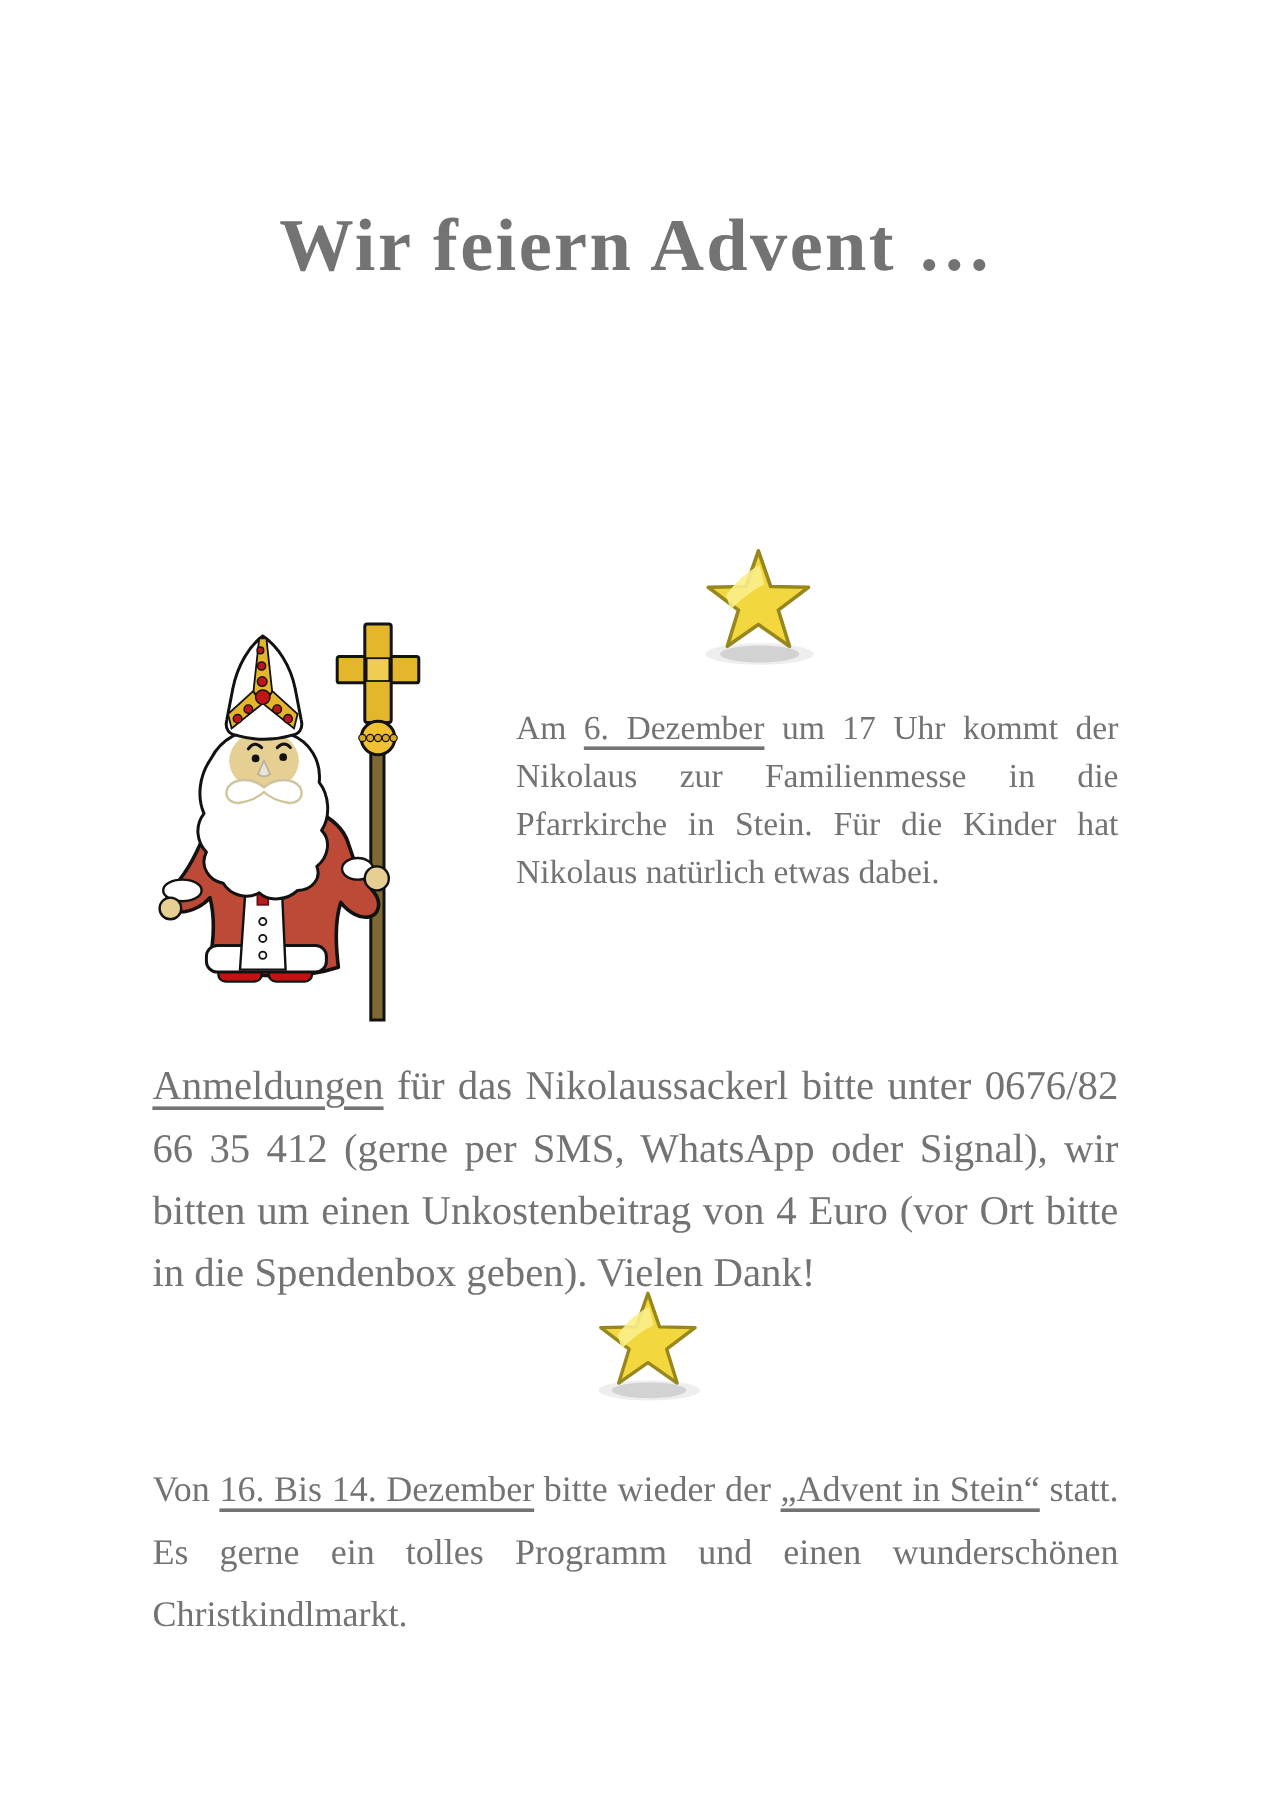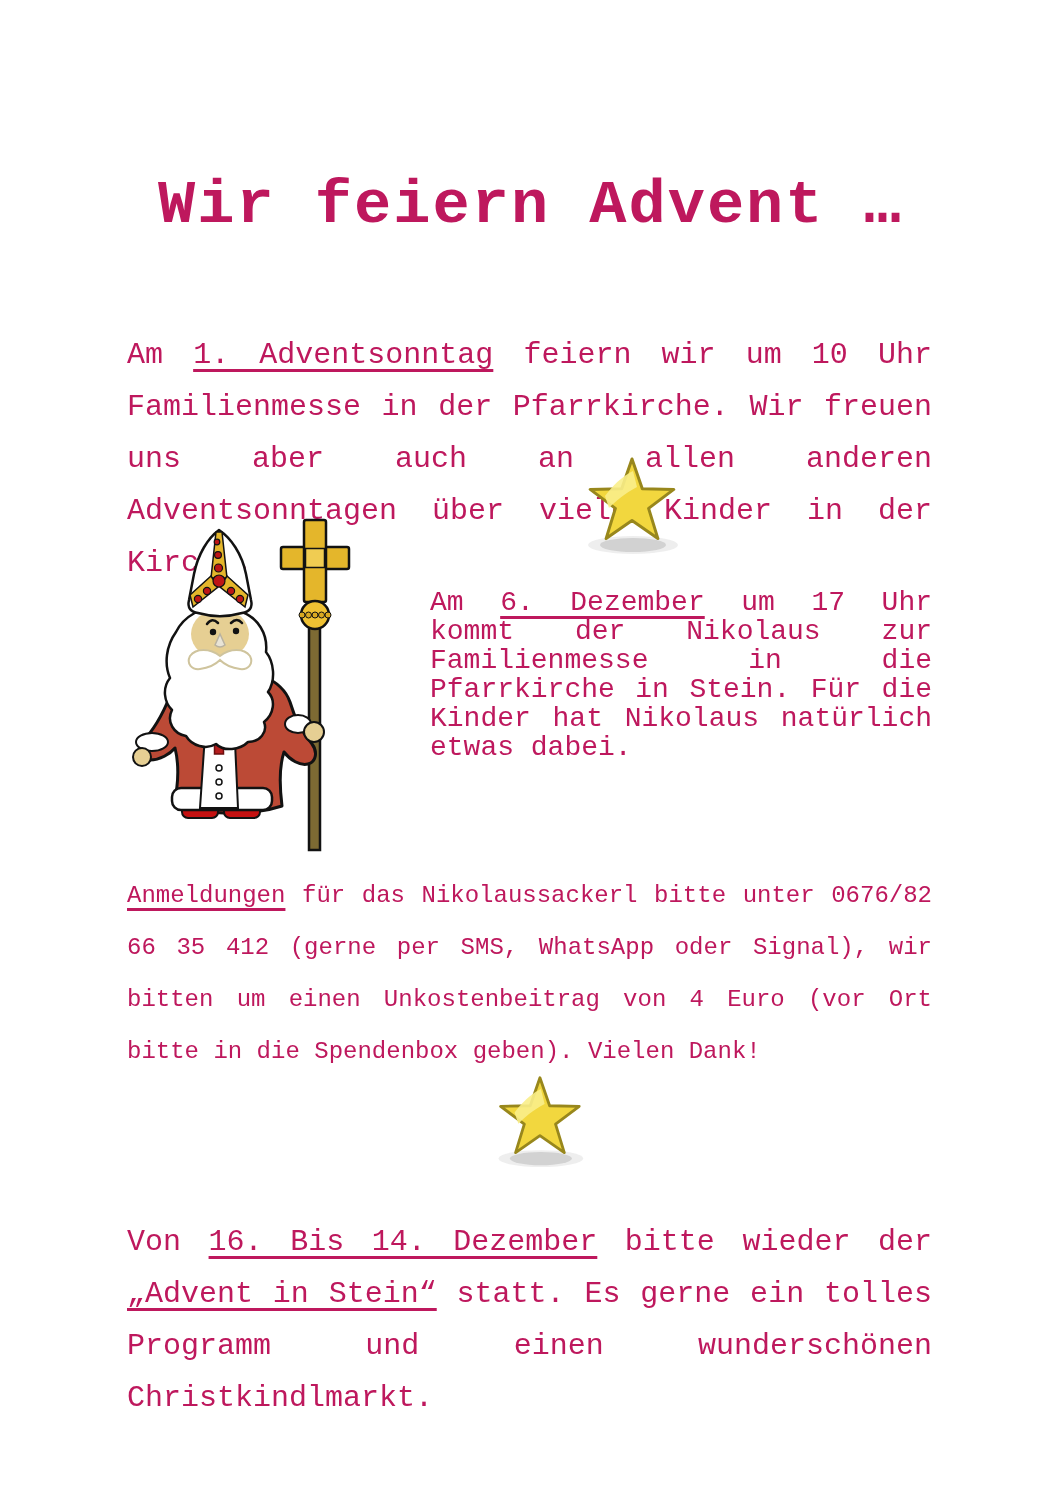--- a/index.html
+++ b/index.html
@@ -2,22 +2,22 @@
 <html lang="de"><head>
 <meta charset="utf-8">
 <title>Wir feiern Advent</title>
 <style>
   html, body { margin: 0; padding: 0; background: #ffffff; }
   .page {
     position: relative;
     width: 1061px;
     height: 1500px;
     background: #ffffff;
-    color: #be185d;
-    font-family: Liberation Mono, monospace;
+    color: #737373;
+    font-family: Liberation Serif, serif;
     overflow: hidden;
     border-radius: 24px;
   }
   .title {
     position: absolute;
     top: 128px;
     left: 0;
     width: 100%;
     text-align: center;
     font-size: 62px;
@@ -30,35 +30,34 @@
     text-align: justify;
     font-weight: 500;
   }
   .para span { white-space: normal; }
   .u {
     text-decoration: underline;
     text-decoration-thickness: 2.5px;
     text-underline-offset: 6px;
   }
   #p1 { left: 127px; top: 299px; width: 805px; font-size: 30px; line-height: 52px; }
-  #p2 { left: 430px; top: 560px; width: 502px; font-size: 28px; line-height: 29px; }
-  #p3 { left: 127px; top: 846px; width: 805px; font-size: 24px; line-height: 52px; }
+  #p2 { left: 430px; top: 560px; width: 502px; font-size: 28px; line-height: 40px; }
+  #p3 { left: 127px; top: 846px; width: 805px; font-size: 34px; line-height: 52px; }
   #p4 { left: 127px; top: 1186px; width: 805px; font-size: 30px; line-height: 52px; }
   .star-top { position: absolute; left: 577px; top: 455px; }
   .star-bottom { position: absolute; left: 487px; top: 1074px; }
   .nikolaus { position: absolute; left: 112px; top: 516px; }
 </style>
 </head>
 <body>
 
 <main class="page">
 
   <h1 class="title">Wir feiern Advent …</h1>
 
-  <p class="para" id="p1"><span>Am </span><span class="u">1. Adventsonntag</span><span> feiern wir um 10 Uhr Familienmesse in der Pfarrkirche. Wir freuen uns aber auch an allen anderen Adventsonntagen über viele Kinder in der Kirche.</span></p>
 
   <div class="star-top" aria-label="gold-star-icon">
     <svg width="108" height="100" viewBox="0 0 108 100" aria-hidden="true">
       <ellipse cx="56" cy="90" rx="45" ry="9" fill="#bdbdbd" opacity="0.25"></ellipse>
       <ellipse cx="56" cy="90" rx="33" ry="7" fill="#9f9f9f" opacity="0.35"></ellipse>
       <polygon points="55,4 65.3,33.8 96.8,34.4 71.6,53.4 80.9,83.6 55,65.5 29.1,83.6 38.4,53.4 13.2,34.4 44.7,33.8" fill="#F2D73E" stroke="#98871C" stroke-width="3" stroke-linejoin="round"></polygon>
       <path d="M28,41 C40,25 50,19 56,16 L60,32 C48,38 38,47 32,53 Z" fill="#F9EE8A" opacity="0.9"></path>
     </svg>
   </div>
 

